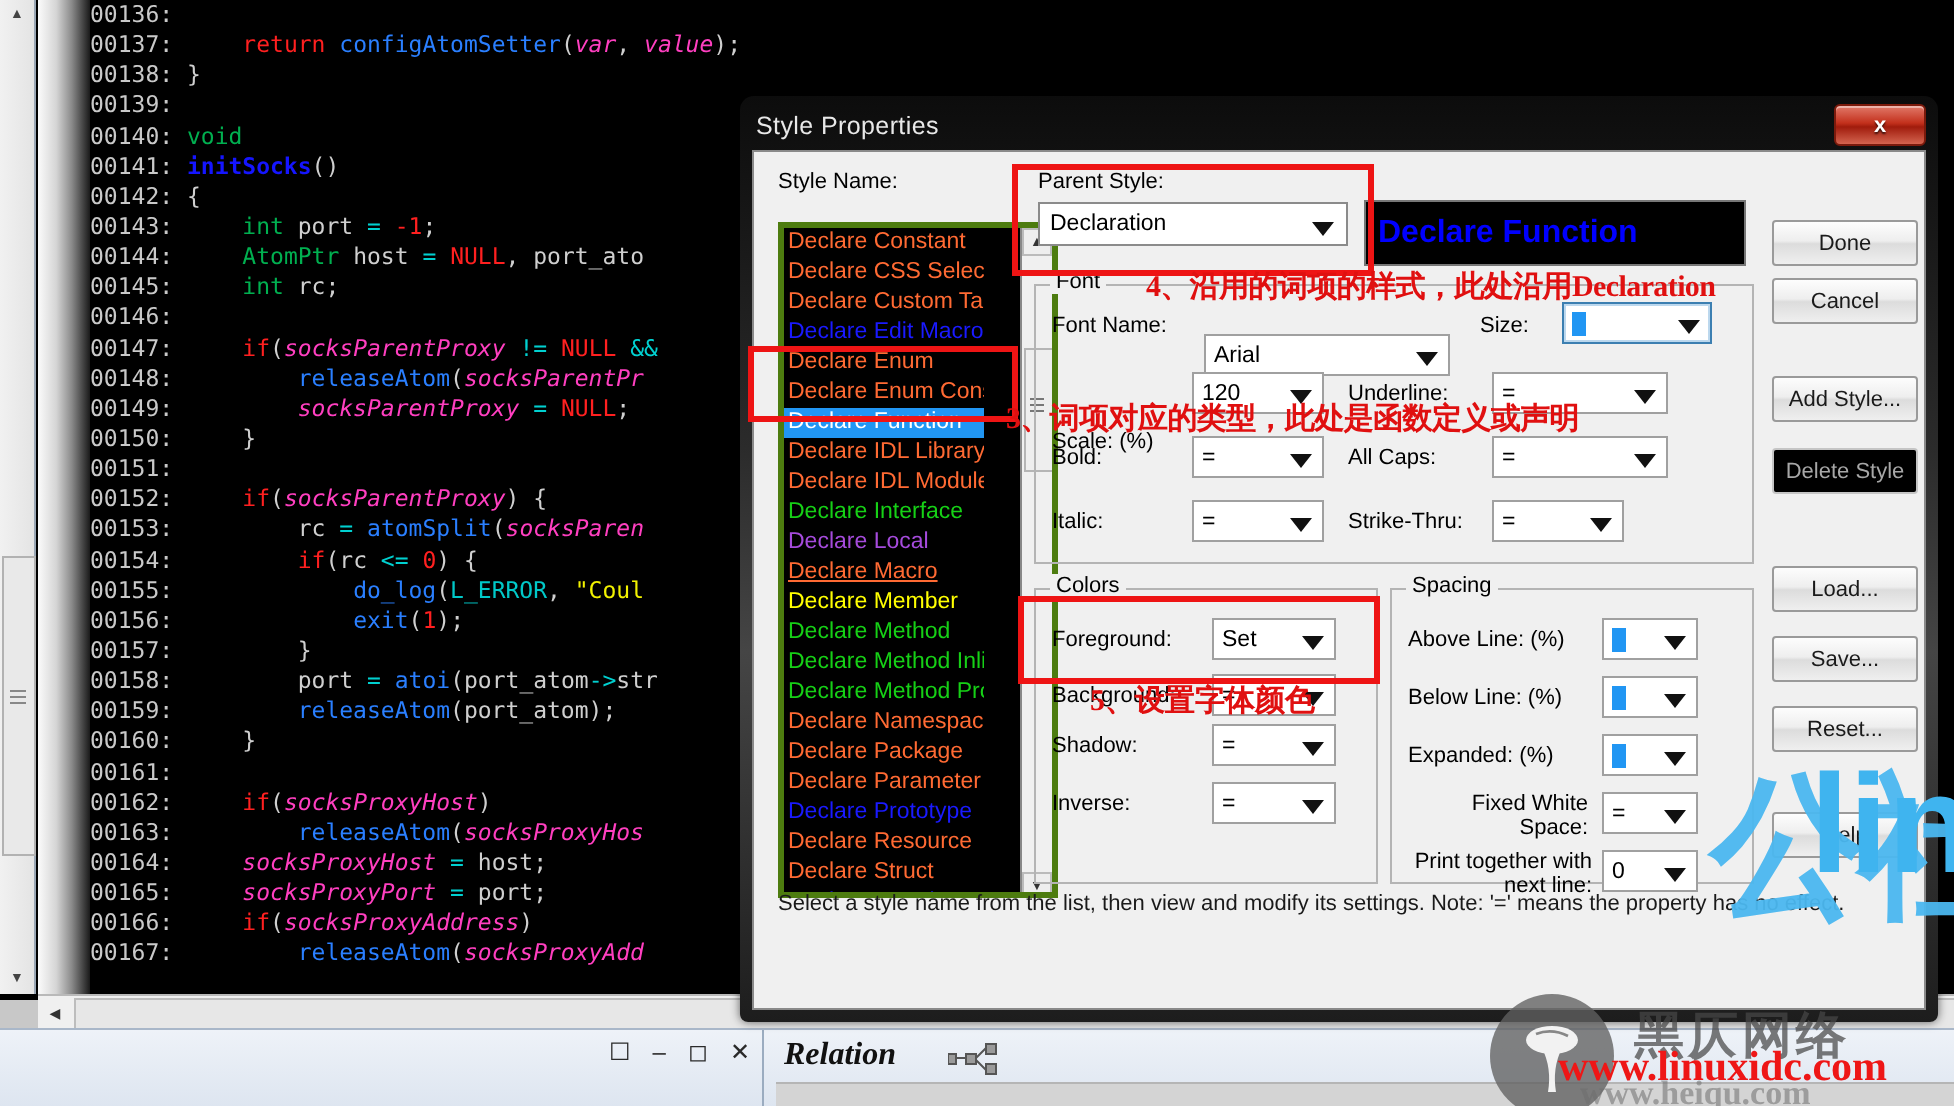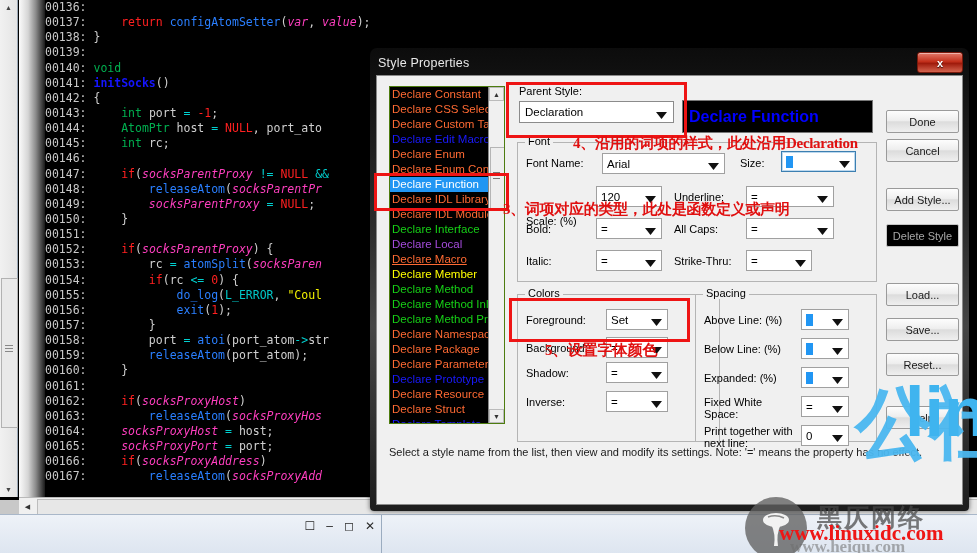--- a/index.html
+++ b/index.html
@@ -74,22 +74,22 @@
     text-shadow:0 1px 1px rgba(0,0,0,.7);
   }
   #dlg-body{
     position:absolute;left:6px;top:27px;width:587px;height:430px;
     background:#f0f0f0;border:1px solid #8a8a8a;box-sizing:border-box;
   }
   .lbl{font-size:11px;color:#000;}
   
   #style-name-label{position:absolute;left:12px;top:9px;}
   #style-list{
-    position:absolute;left:12px;top:10px;width:116px;height:338px;
-    background:#000;border:1px solid #4d7c0f;overflow:hidden;box-sizing:border-box;
+    position:absolute;left:12px;top:35px;width:140px;height:338px;
+    background:#000;border:3px solid #4d7c0f;overflow:hidden;box-sizing:border-box;
   }
   #style-list-inner{position:absolute;left:0;top:0;width:100px;}
   .sl-item{height:15px;line-height:15px;font-size:11.5px;padding-left:2px;white-space:nowrap;overflow:hidden;}
   .sl-item.selected{background:#2196f3;color:#fff !important;}
   #style-scroll{position:absolute;right:0;top:0;width:15px;height:336px;background:#f0f0f0;border-left:1px solid #888;}
   #style-scroll .sbtn{height:14px;display:flex;align-items:center;justify-content:center;font-size:7px;color:#333;background:#eee;border:1px solid #bbb;box-sizing:border-box;}
   #style-scroll .sthumb{position:absolute;left:1px;top:60px;width:13px;height:60px;background:#eee;border:1px solid #b5b5b5;}
   #style-scroll .sgrip{position:absolute;left:4px;top:85px;width:7px;height:7px;
      background:repeating-linear-gradient(to bottom,#777 0 1px,transparent 1px 3px);}
   
@@ -101,23 +101,23 @@
   }
   #parent-style-combo .cb-arrow{position:absolute;right:6px;top:7px;}
   
   #preview-box{position:absolute;left:305px;top:24px;width:191px;height:33px;background:#000;border:1px solid #777;box-sizing:border-box;
      display:flex;align-items:center;padding-left:6px;}
   #preview-text{color:#0000ff;font-size:16px;font-weight:bold;font-family:"Liberation Sans",sans-serif;}
   
   .group{position:absolute;border:1px solid #b4b4b4;}
   .group-title{position:absolute;top:-8px;left:7px;background:#f0f0f0;padding:0 3px;font-size:11px;color:#000;}
   #font-group{left:140px;top:66px;width:358px;height:138px;}
-  #colors-group{left:140px;top:218px;width:170px;height:146px;padding-left:31px;}
+  #colors-group{left:140px;top:218px;width:170px;height:146px;}
   #spacing-group{left:318px;top:218px;width:180px;height:146px;}
-  .fld-label{position:absolute;font-size:11px;color:#000;line-height:12px;}
+  .fld-label{position:absolute;font-size:11px;color:#000;line-height:12px;text-align:right;}
   .combo{
     position:absolute;height:21px;background:#fff;border:1px solid #a0a0a0;box-sizing:border-box;
     display:flex;align-items:center;padding-left:4px;font-size:11.5px;color:#000;
   }
   .combo .arw{position:absolute;right:5px;top:6px;}
   .combo.focused{border:1px solid #3c7fb1;box-shadow:inset 0 0 0 1px #bcd8ee;}
   .sel-block{display:inline-block;width:7px;height:12px;background:#2196f3;}
   
   .btn{
     position:absolute;left:509px;width:73px;height:23px;
@@ -175,20 +175,31 @@
 </div>
 
 <div id="bottom-bar">
   <div id="bottom-left-pane">
     <div id="win-ctrls">
       <span class="gl">☐</span>
       <span class="gl">–</span>
       <span class="gl">◻</span>
       <span class="gl">✕</span>
     </div>
+  </div>
+  <div id="relation-pane">
+    <div id="relation-label">Relation</div>
+    <svg id="relation-icon" viewBox="0 0 28 17">
+      <rect x="19" y="1" width="5" height="5" fill="#9a9a9a" stroke="#555"></rect>
+      <rect x="19" y="11" width="5" height="5" fill="#9a9a9a" stroke="#555"></rect>
+      <rect x="9" y="6" width="5" height="5" fill="#9a9a9a" stroke="#555"></rect>
+      <rect x="0" y="6" width="4" height="5" fill="#9a9a9a" stroke="#555"></rect>
+      <path d="M14 8 L19 3 M14 9 L19 14 M4 8 L9 8" stroke="#555" fill="none" stroke-width="1"></path>
+    </svg>
+    <div id="relation-strip"></div>
   </div>
 </div>
 
 <div id="dialog">
   <div id="dlg-title">Style Properties</div>
   <div id="dlg-close">x</div>
 
   <div id="dlg-body">
 
     <div class="lbl" id="style-name-label">Style Name:</div>
@@ -238,21 +249,21 @@
     </div>
 
     <div id="preview-box">
       <span id="preview-text">Declare Function</span>
     </div>
 
     <div class="group" id="font-group">
       <span class="group-title">Font</span>
 
       <span class="fld-label" style="left:8px;top:14px;">Font Name:</span>
-      <div class="combo" style="left:84px;top:10px;width:123px;">
+      <div class="combo" style="left:84px;top:24px;width:123px;">
         <span>Arial</span>
         <span class="arw"><svg width="11" height="7" viewBox="0 0 11 7">
               <polygon points="0,0 11,0 5.5,7" fill="#111"></polygon>
             </svg></span>
       </div>
 
       <span class="fld-label" style="left:222px;top:14px;">Size:</span>
       <div class="combo focused" style="left:263px;top:8px;width:75px;">
         <span class="sel-block"></span>
         <span></span>

